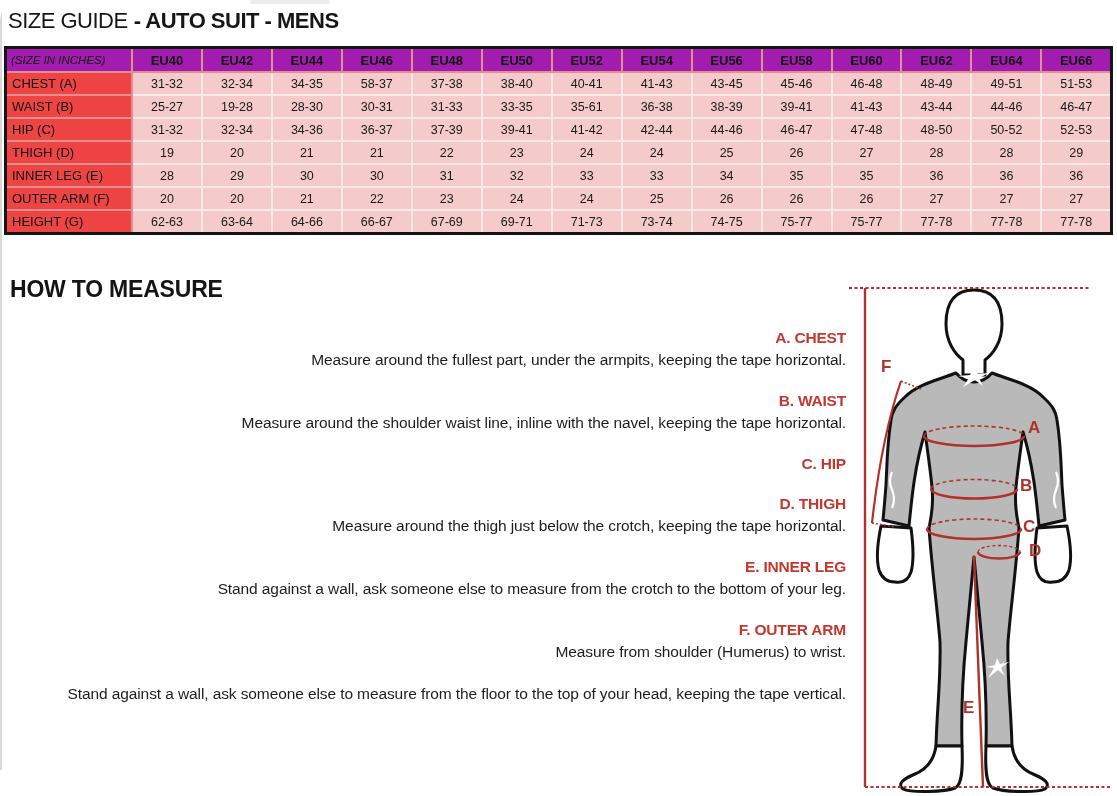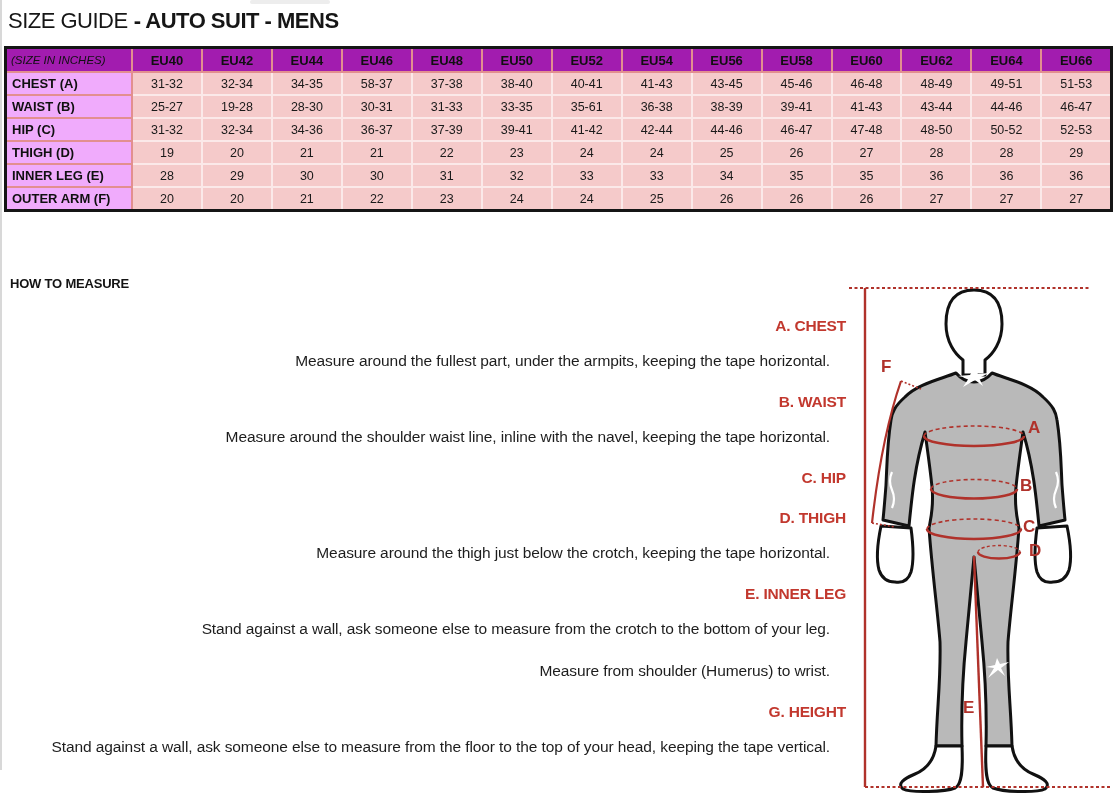--- a/index.html
+++ b/index.html
@@ -1,43 +1,43 @@
 <!DOCTYPE html>
 <html><head>
 <meta charset="utf-8">
 <style>
   html,body{margin:0;padding:0;background:#fff;}
   .page{position:relative;width:1117px;height:796px;background:#ffffff;overflow:hidden;
-        font-family:"Liberation Sans","DejaVu Sans",sans-serif;color:#111;}
+        font-family:"Liberation Sans","DejaVu Sans",sans-serif;color:#111;border-radius:21px;}
   .left-edge{position:absolute;left:0;top:0;width:2px;height:770px;background:#d8d8d8;}
   .top-artifact{position:absolute;left:250px;top:0;width:80px;height:4px;background:#ededed;border-radius:2px;}
 
   
   .title{position:absolute;left:8px;top:8px;font-size:22px;letter-spacing:-0.5px;color:#161616;white-space:nowrap;}
   .title .main{font-weight:bold;margin-left:6px;}
 
   
   table.size-table{position:absolute;left:4px;top:46px;width:1109px;border-collapse:collapse;
         table-layout:fixed;border:3px solid #151515;}
   table.size-table th,table.size-table td{padding:0;margin:0;text-align:center;vertical-align:middle;}
   table.size-table thead th{background:#a21caf;height:22px;font-size:13px;font-weight:bold;
         border:2px solid #e28f8f;color:#101010;}
   table.size-table thead th.corner{width:120px;text-align:left;padding-left:4px;
         font-style:italic;font-weight:normal;font-size:11.5px;}
-  table.size-table tbody th{background:#f0abfc;text-align:left;padding-left:5px;height:21px;
-        font-size:13px;font-weight:bold;border:2px solid #e28f8f;color:#101010;}
+  table.size-table tbody th{background:#ef4444;text-align:left;padding-left:5px;height:21px;
+        font-size:13px;font-weight:normal;border:2px solid #e28f8f;color:#101010;}
   table.size-table tbody td{background:#f5caca;height:21px;font-size:12.5px;
         border:2px solid #fbe9e9;color:#1a1a1a;}
 
   
   .htm{position:absolute;left:10px;top:276px;width:836px;}
-  .htm h2{margin:0 0 26px 0;font-size:13px;letter-spacing:-0.2px;color:#141414;}
+  .htm h2{margin:0 0 26px 0;font-size:23px;letter-spacing:-0.2px;color:#141414;}
   .section{margin-bottom:22px;text-align:right;}
   .section h3{margin:0 0 3px 0;font-size:15.5px;letter-spacing:-0.2px;color:#c2382e;}
-  .section p{margin:16px;font-size:15.5px;letter-spacing:-0.1px;line-height:20px;color:#1d1d1d;}
+  .section p{margin:0;font-size:15.5px;letter-spacing:-0.1px;line-height:20px;color:#1d1d1d;}
 
   
   .diagram{position:absolute;left:845px;top:280px;width:272px;height:516px;}
   .diagram svg{display:block;width:272px;height:516px;}
 </style>
 </head>
 <body>
 
 <div class="page">
   <div class="left-edge"></div>
@@ -163,20 +163,37 @@
           <td>24</td>
           <td>24</td>
           <td>25</td>
           <td>26</td>
           <td>26</td>
           <td>26</td>
           <td>27</td>
           <td>27</td>
           <td>27</td>
         </tr>
+        <tr>
+          <th scope="row">HEIGHT (G)</th>
+          <td>62-63</td>
+          <td>63-64</td>
+          <td>64-66</td>
+          <td>66-67</td>
+          <td>67-69</td>
+          <td>69-71</td>
+          <td>71-73</td>
+          <td>73-74</td>
+          <td>74-75</td>
+          <td>75-77</td>
+          <td>75-77</td>
+          <td>77-78</td>
+          <td>77-78</td>
+          <td>77-78</td>
+        </tr>
       </tbody>
   </table>
 
   <div class="htm">
     <h2>HOW TO MEASURE</h2>
     <div>
         <div class="section">
           <h3>A. CHEST</h3>
           <p>Measure around the fullest part, under the armpits, keeping the tape horizontal.</p>
         </div>
@@ -189,24 +206,24 @@
         </div>
         <div class="section">
           <h3>D. THIGH</h3>
           <p>Measure around the thigh just below the crotch, keeping the tape horizontal.</p>
         </div>
         <div class="section">
           <h3>E. INNER LEG</h3>
           <p>Stand against a wall, ask someone else to measure from the crotch to the bottom of your leg.</p>
         </div>
         <div class="section">
+          <h3>F. OUTER ARM</h3>
           <p>Measure from shoulder (Humerus) to wrist.</p>
         </div>
         <div class="section">
-          <h3>G. HEIGHT</h3>
           <p>Stand against a wall, ask someone else to measure from the floor to the top of your head, keeping the tape vertical.</p>
         </div>
       </div>
   </div>
 
   <div class="diagram">
     <svg viewBox="0 0 272 516" xmlns="http://www.w3.org/2000/svg">
 
       <path d="M101,44 C101,18 113,10 129,10 C145,10 157,18 157,44 C157,62 148,74 140,80 L140,95 L118,95 L118,80 C110,74 101,62 101,44 Z" fill="#ffffff" stroke="#111" stroke-width="3" stroke-linejoin="round"></path>
 

